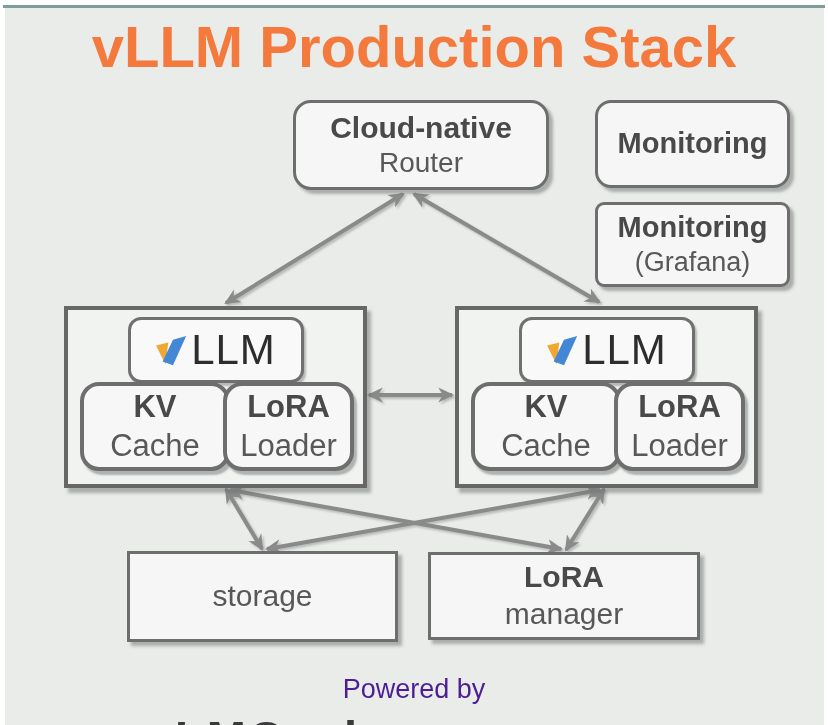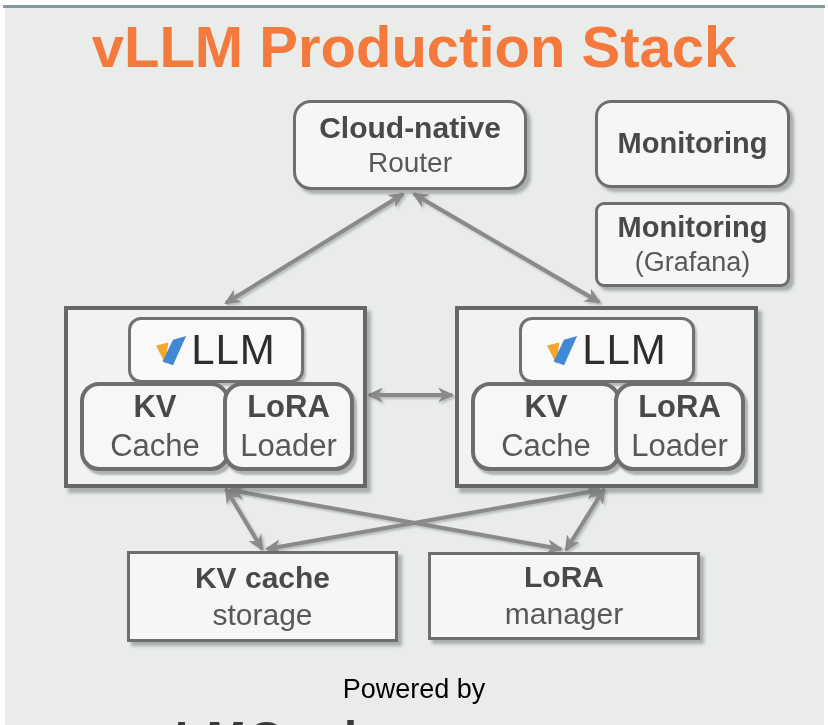--- a/index.html
+++ b/index.html
@@ -18,21 +18,21 @@
 
   .box {
     position:absolute; background:#F5F6F5; border:3px solid #6E6E6E;
     box-shadow:4px 4px 3px rgba(108,114,111,.5);
     display:flex; flex-direction:column; align-items:center; justify-content:center;
     text-align:center; line-height:1.22; box-sizing:border-box;
   }
   .b-title { font-weight:bold; color:#494949; }
   .b-sub   { font-weight:normal; color:#585858; }
 
-  #router      { left:293px; top:100px; width:234px; height:90px; border-radius:18px; }
+  #router      { left:293px; top:100px; width:256px; height:90px; border-radius:18px; }
   #router .b-title { font-size:30px; }
   #router .b-sub   { font-size:28px; }
 
   #autoscaling { left:595px; top:100px; width:195px; height:88px; border-radius:16px; }
   #autoscaling .b-title { font-size:29px; }
 
   #monitoring  { left:595px; top:202px; width:195px; height:85px; border-radius:9px; }
   #monitoring .b-title { font-size:29px; }
   #monitoring .b-sub   { font-size:27px; }
 
@@ -71,21 +71,21 @@
   #kv-storage .b-sub,   #lora-manager .b-sub   { font-size:30px; }
 
   .arrows {
     position:absolute; left:0; top:0; pointer-events:none;
     filter:drop-shadow(2px 2px 1px rgba(108,114,111,.4));
   }
   .arrows line { stroke:#8A8A8A; stroke-width:4; }
 
   .powered-by {
     position:absolute; left:0; right:0; top:674px; text-align:center;
-    font-size:27px; color:#000000;
+    font-size:27px; color:#4c1d95;
   }
   .lmcache-logo {
     position:absolute; left:175px; top:710px;
     font-size:47px; font-weight:bold; color:#3A3A3A; letter-spacing:3px;
   }
 </style>
 </head>
 <body>
 
 <div class="canvas">
@@ -153,21 +153,20 @@
       <div class="b-title">KV</div>
       <div class="b-sub">Cache</div>
     </div>
     <div class="sub-box lora">
       <div class="b-title">LoRA</div>
       <div class="b-sub">Loader</div>
     </div>
   </div>
 
   <div class="box" id="kv-storage">
-    <div class="b-title">KV cache</div>
     <div class="b-sub">storage</div>
   </div>
 
   <div class="box" id="lora-manager">
     <div class="b-title">LoRA</div>
     <div class="b-sub">manager</div>
   </div>
 
   <div class="powered-by">Powered by</div>
   <div class="lmcache-logo">LMCache</div>

